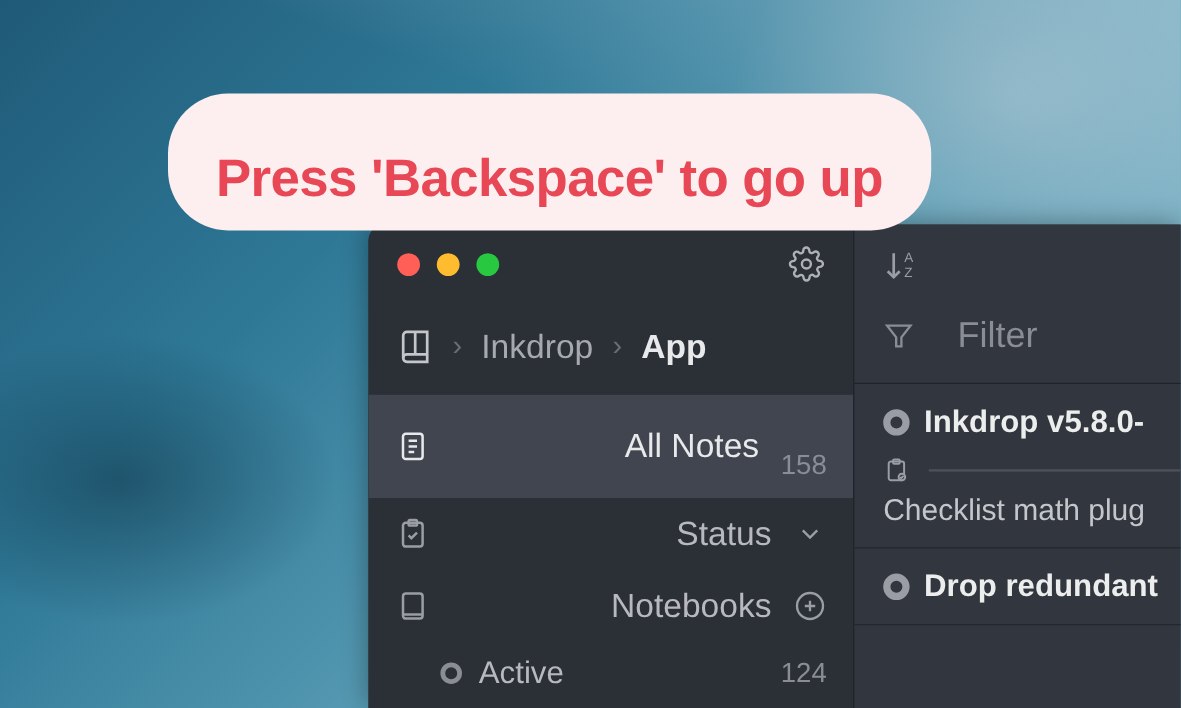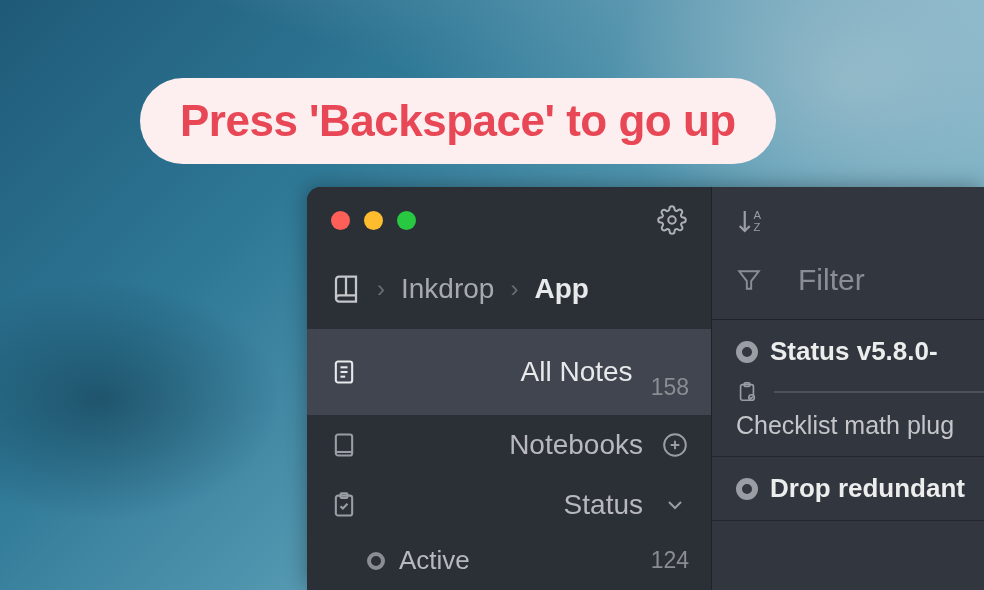--- a/index.html
+++ b/index.html
@@ -27,20 +27,21 @@
   background: #fdeff0;
   border-radius: 50px;
   padding: 18px 40px;
   z-index: 10;
 }
 .banner-text {
   color: #e84855;
   font-size: 44px;
   font-weight: 700;
   letter-spacing: -0.5px;
+  margin-top: 28px;
 }
 .app-window {
   position: absolute;
   top: 187px;
   left: 307px;
   right: 0;
   bottom: 0;
   background: #2b2f36;
   border-radius: 14px 0 0 0;
   display: flex;
@@ -275,46 +276,46 @@
             <line x1="9" y1="16" x2="13" y2="16"></line>
           </svg>
         </span>
         <span class="label">All Notes</span>
         <span class="count">158</span>
       </div>
 
       <div class="nav-item">
         <span class="icon">
           <svg viewBox="0 0 24 24" width="28" height="28" fill="none" stroke="#9a9da3" stroke-width="1.8">
+            <rect x="5" y="4" width="14" height="17" rx="2"></rect>
+            <rect x="9" y="2" width="6" height="4" rx="1"></rect>
+            <path d="M9 13l2 2 4-4"></path>
+          </svg>
+        </span>
+        <span class="label">Status</span>
+        <span class="trailing">
+          <svg viewBox="0 0 24 24" width="24" height="24" fill="none" stroke="#9a9da3" stroke-width="2">
+            <polyline points="6 9 12 15 18 9"></polyline>
+          </svg>
+        </span>
+      </div>
+
+      <div class="nav-item">
+        <span class="icon">
+          <svg viewBox="0 0 24 24" width="28" height="28" fill="none" stroke="#9a9da3" stroke-width="1.8">
             <rect x="5" y="3" width="14" height="18" rx="2"></rect>
             <line x1="5" y1="18" x2="19" y2="18"></line>
           </svg>
         </span>
         <span class="label">Notebooks</span>
         <span class="trailing">
           <svg viewBox="0 0 24 24" width="26" height="26" fill="none" stroke="#9a9da3" stroke-width="1.8">
             <circle cx="12" cy="12" r="10"></circle>
             <line x1="12" y1="8" x2="12" y2="16"></line>
             <line x1="8" y1="12" x2="16" y2="12"></line>
-          </svg>
-        </span>
-      </div>
-
-      <div class="nav-item">
-        <span class="icon">
-          <svg viewBox="0 0 24 24" width="28" height="28" fill="none" stroke="#9a9da3" stroke-width="1.8">
-            <rect x="5" y="4" width="14" height="17" rx="2"></rect>
-            <rect x="9" y="2" width="6" height="4" rx="1"></rect>
-            <path d="M9 13l2 2 4-4"></path>
-          </svg>
-        </span>
-        <span class="label">Status</span>
-        <span class="trailing">
-          <svg viewBox="0 0 24 24" width="24" height="24" fill="none" stroke="#9a9da3" stroke-width="2">
-            <polyline points="6 9 12 15 18 9"></polyline>
           </svg>
         </span>
       </div>
 
       <div class="sub-item">
         <span class="dot"></span>
         <span class="label">Active</span>
         <span class="count">124</span>
       </div>
 
@@ -338,21 +339,21 @@
         <svg viewBox="0 0 24 24" width="26" height="26" fill="none" stroke="#8a8d93" stroke-width="1.8">
           <polygon points="3 4 21 4 14 13 14 20 10 20 10 13 3 4"></polygon>
         </svg>
       </span>
       <span>Filter</span>
     </div>
 
     <div class="note-item">
       <div class="note-title-row">
         <span class="status-dot"></span>
-        <span>Status v5.8.0-</span>
+        <span>Inkdrop v5.8.0-</span>
       </div>
       <div class="note-meta">
         <span class="note-task-icon">
           <svg viewBox="0 0 24 24" width="22" height="22" fill="none" stroke="#9a9da3" stroke-width="1.8">
             <rect x="5" y="4" width="14" height="17" rx="2"></rect>
             <rect x="9" y="2" width="6" height="4" rx="1"></rect>
             <circle cx="17" cy="18" r="3" fill="#32363e"></circle>
             <path d="M15.5 18l1 1 2-2"></path>
           </svg>
         </span>

